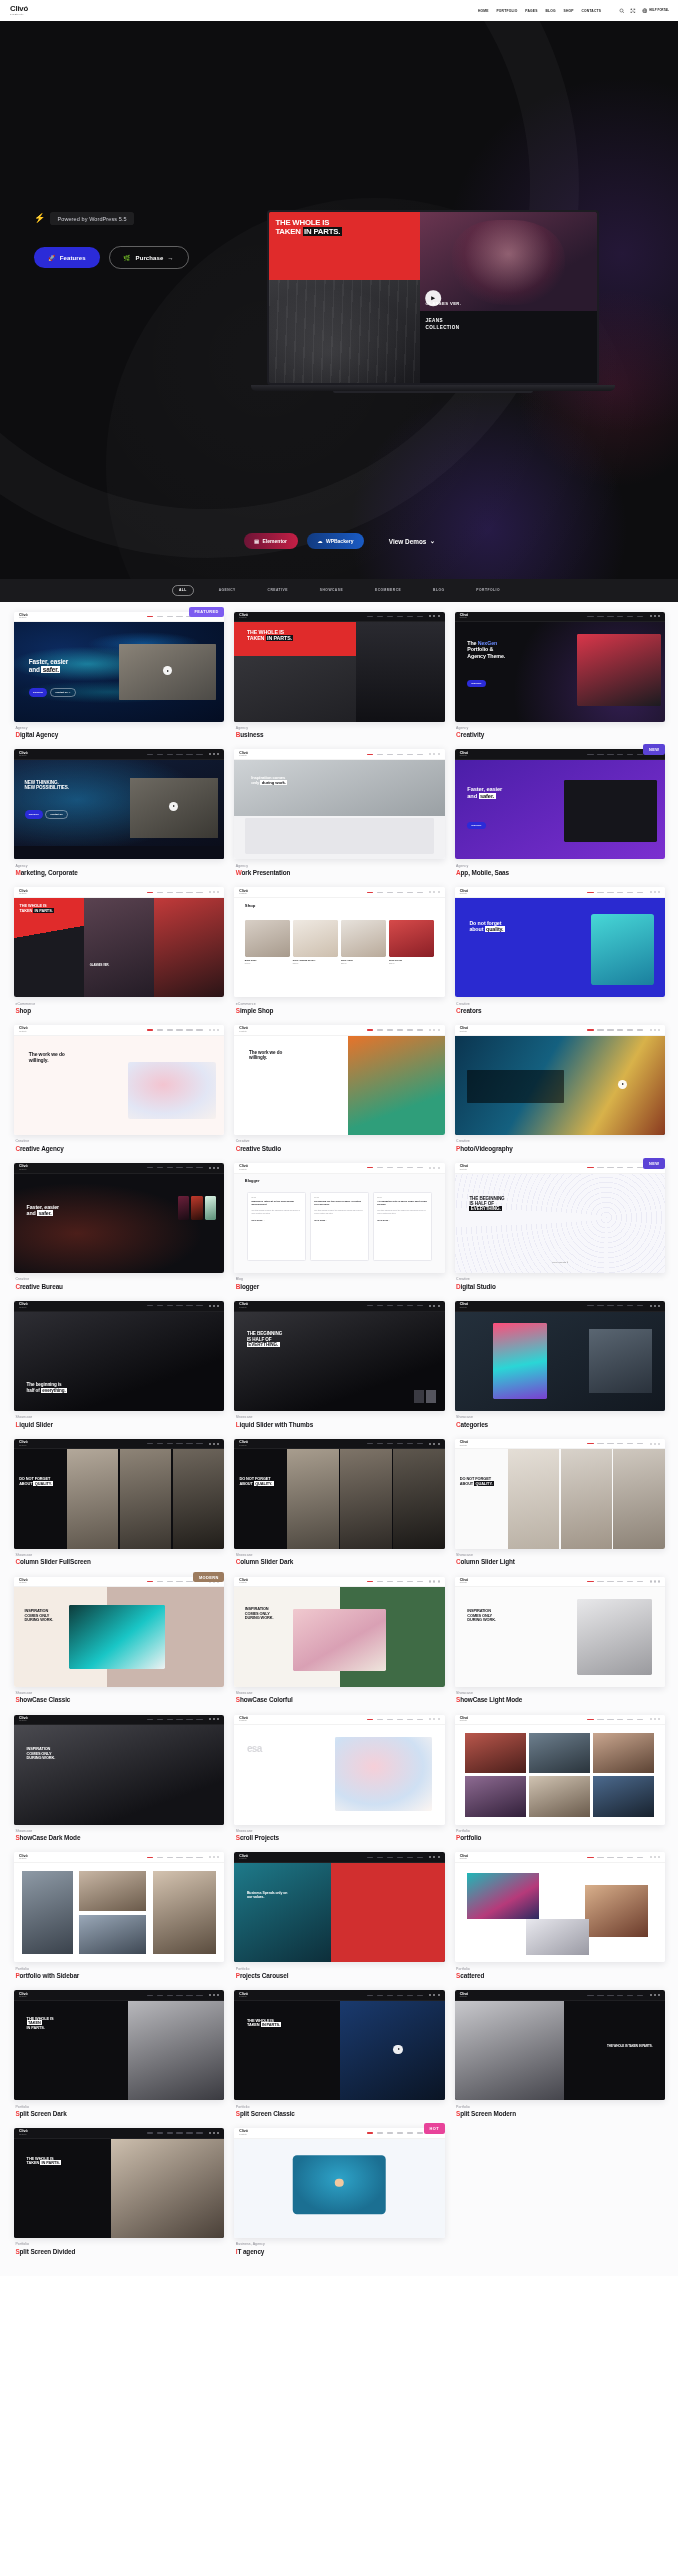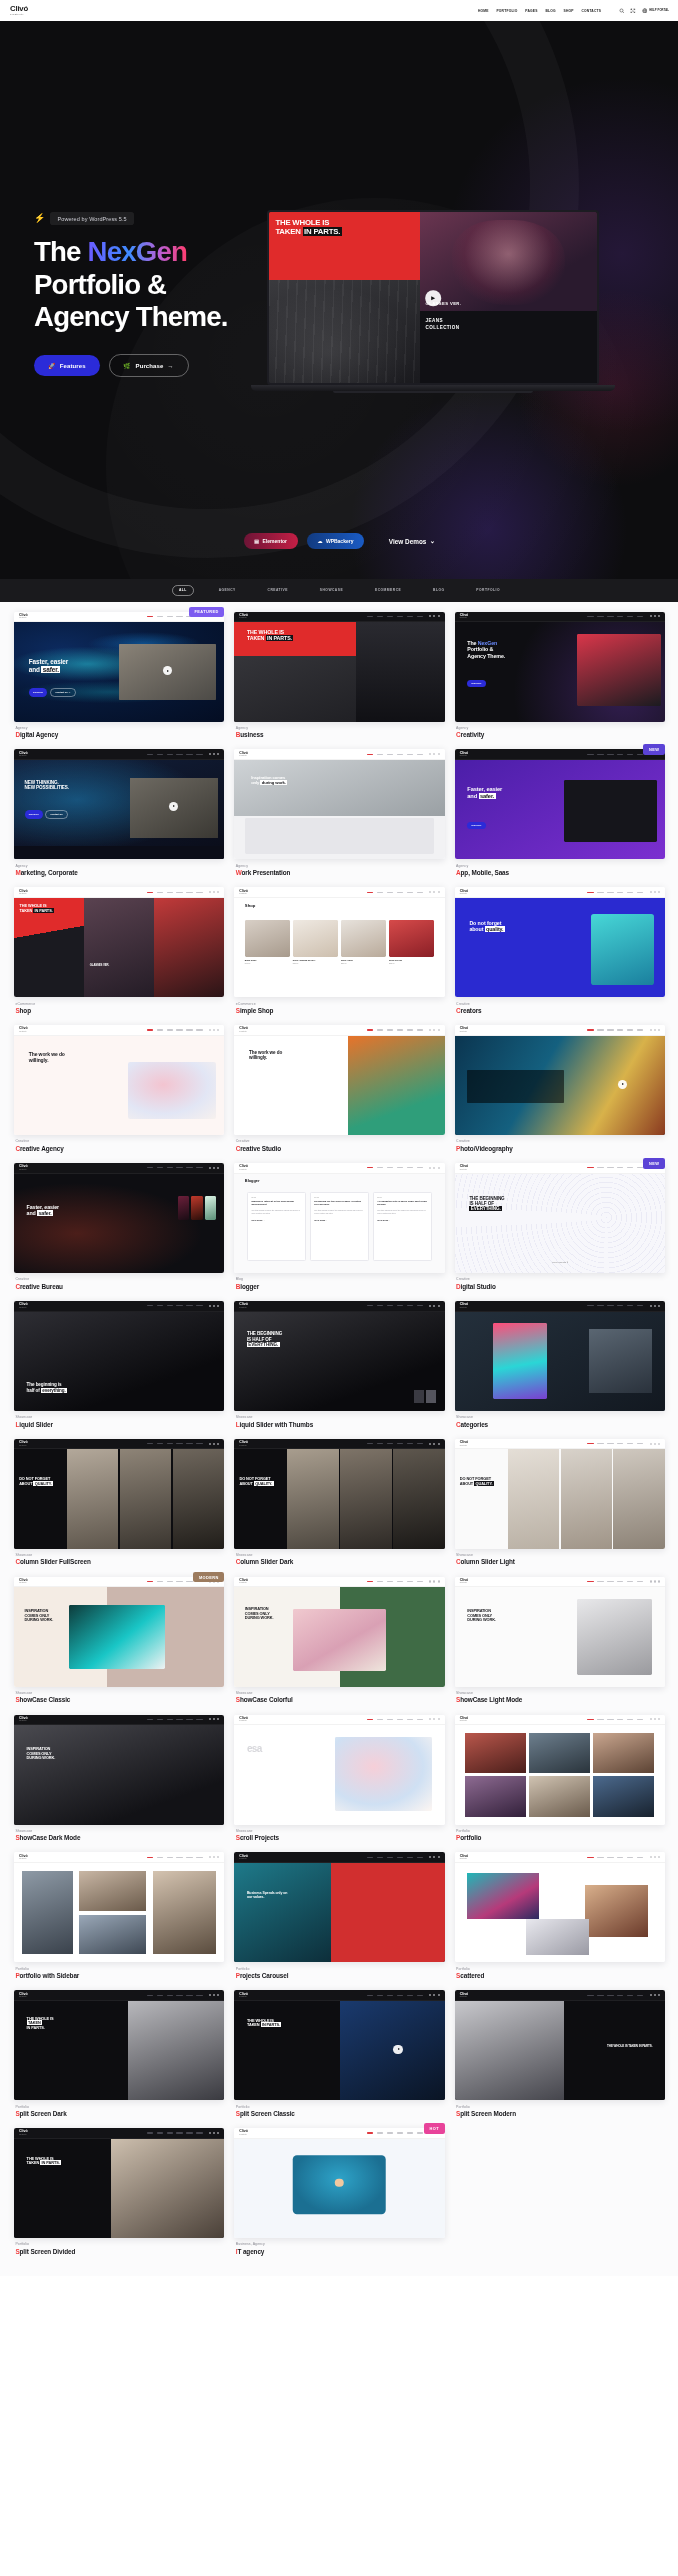--- a/index.html
+++ b/index.html
@@ -327,25 +327,20 @@
   <div class="hero-bg-arc arc2"></div>
   <div class="hero-bg-arc arc3"></div>
   <div class="hero-bg-arc arc4"></div>
   <div class="hero-bg-arc arc5"></div>
 
   <div class="hero-inner">
     <div class="badge-row">
       <span class="bolt-icon">⚡</span>
       <span class="wp-badge">Powered by WordPress 5.5</span>
     </div>
-    <h1 class="hero-title">
-      <span>The </span><span class="grad">NexGen</span><br>
-      <span>Portfolio &amp;</span><br>
-      <span>Agency Theme.</span>
-    </h1>
     <div class="hero-cta">
       <button class="btn btn-primary">
         <span>🚀</span>
         <span>Features</span>
       </button>
       <button class="btn btn-outline">
         <span>🌿</span>
         <span>Purchase</span>
         <span>→</span>
       </button>

